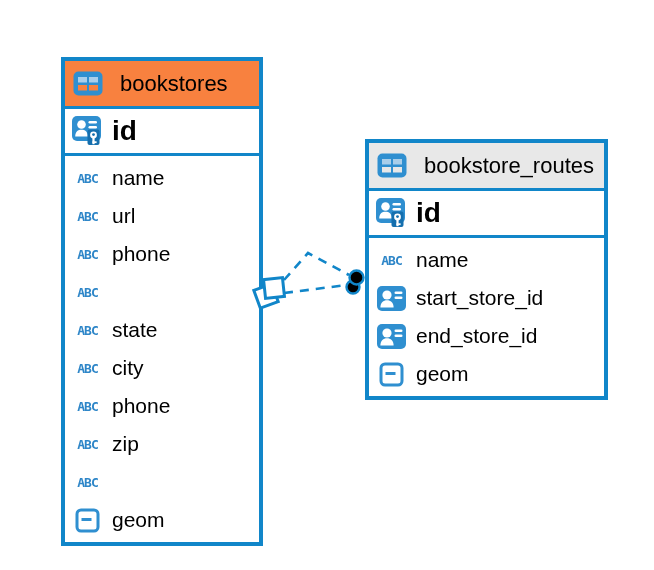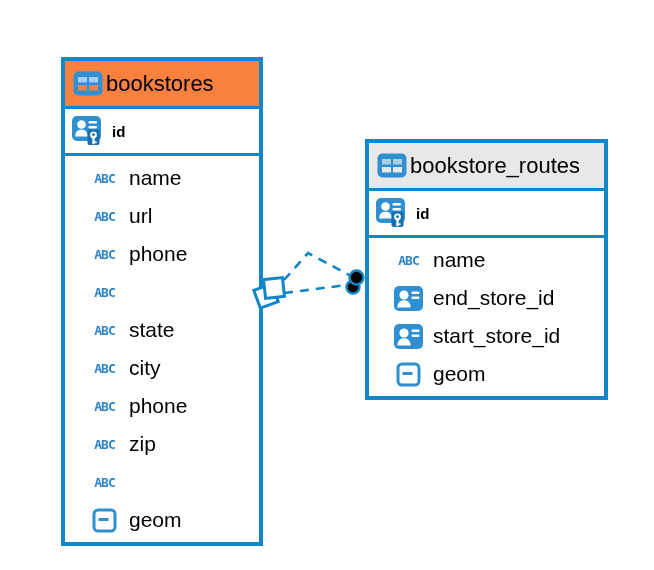--- a/index.html
+++ b/index.html
@@ -11,32 +11,32 @@
   }
 
   .er-table {
     position:absolute; background:#ffffff;
     border:4px solid #1186c9; box-sizing:border-box; z-index:2;
   }
   #table-0 { left:61px;  top:57px;  width:202px; }
   #table-1 { left:365px; top:139px; width:243px; }
 
   .t-header {
-    height:45px; display:flex; align-items:center; gap:3px;
+    height:45px; display:flex; align-items:center; gap:17px;
     padding:0 7px; border-bottom:3px solid #1186c9;
     font-size:22px; color:#000; white-space:nowrap;
   }
   .pk-mount { border-bottom:3px solid #1186c9; }
-  .fields-mount { padding:3px 13px 3px 0;margin-left:17px; }
+  .fields-mount { padding:3px 13px 3px 0; }
 
   .t-row {
     height:38px; display:flex; align-items:center; gap:9px;
     padding:0 7px; font-size:21px; color:#000; white-space:nowrap;
   }
-  .t-row.pk { height:44px; font-weight:700; font-size:15px; }
+  .t-row.pk { height:44px; font-weight:700; font-size:28px; }
 
   .icon-box {
     width:31px; flex:none; display:flex;
     align-items:center; justify-content:center;
   }
   .abc {
     font-family:"DejaVu Sans Mono", monospace;
     font-weight:700; font-size:13px; letter-spacing:-1px;
     color:#2e86c8; transform:scaleY(1.0);
   }
@@ -206,33 +206,33 @@
         <div class="t-row">
           <span class="icon-box">
             <svg width="29" height="25" viewBox="0 0 29 25">
       <rect x="0" y="0" width="29" height="25" rx="5" fill="#2f8fd0"></rect>
       <circle cx="10" cy="9" r="4.6" fill="#fff"></circle>
       <path d="M3.4 21.5 C3.4 16.3 6.4 14.3 10 14.3 C13.6 14.3 16.6 16.3 16.6 21.5 Z" fill="#fff"></path>
       <rect x="17.5" y="5.5" width="8" height="2.6" rx="1.3" fill="#fff"></rect>
       <rect x="17.5" y="10.5" width="8" height="2.6" rx="1.3" fill="#fff"></rect>
             </svg>
           </span>
-          <span class="col-label">end_store_id</span>
+          <span class="col-label">start_store_id</span>
         </div>
         <div class="t-row">
           <span class="icon-box">
             <svg width="29" height="25" viewBox="0 0 29 25">
       <rect x="0" y="0" width="29" height="25" rx="5" fill="#2f8fd0"></rect>
       <circle cx="10" cy="9" r="4.6" fill="#fff"></circle>
       <path d="M3.4 21.5 C3.4 16.3 6.4 14.3 10 14.3 C13.6 14.3 16.6 16.3 16.6 21.5 Z" fill="#fff"></path>
       <rect x="17.5" y="5.5" width="8" height="2.6" rx="1.3" fill="#fff"></rect>
       <rect x="17.5" y="10.5" width="8" height="2.6" rx="1.3" fill="#fff"></rect>
             </svg>
           </span>
-          <span class="col-label">start_store_id</span>
+          <span class="col-label">end_store_id</span>
         </div>
         <div class="t-row">
           <span class="icon-box">
             <svg width="25" height="25" viewBox="0 0 25 25">
       <rect x="2" y="2" width="21" height="21" rx="4" fill="#fff" stroke="#2f8fd0" stroke-width="3"></rect>
       <rect x="6.5" y="10" width="10" height="3" fill="#2f8fd0"></rect>
             </svg>
           </span>
           <span class="col-label">geom</span>
         </div>

